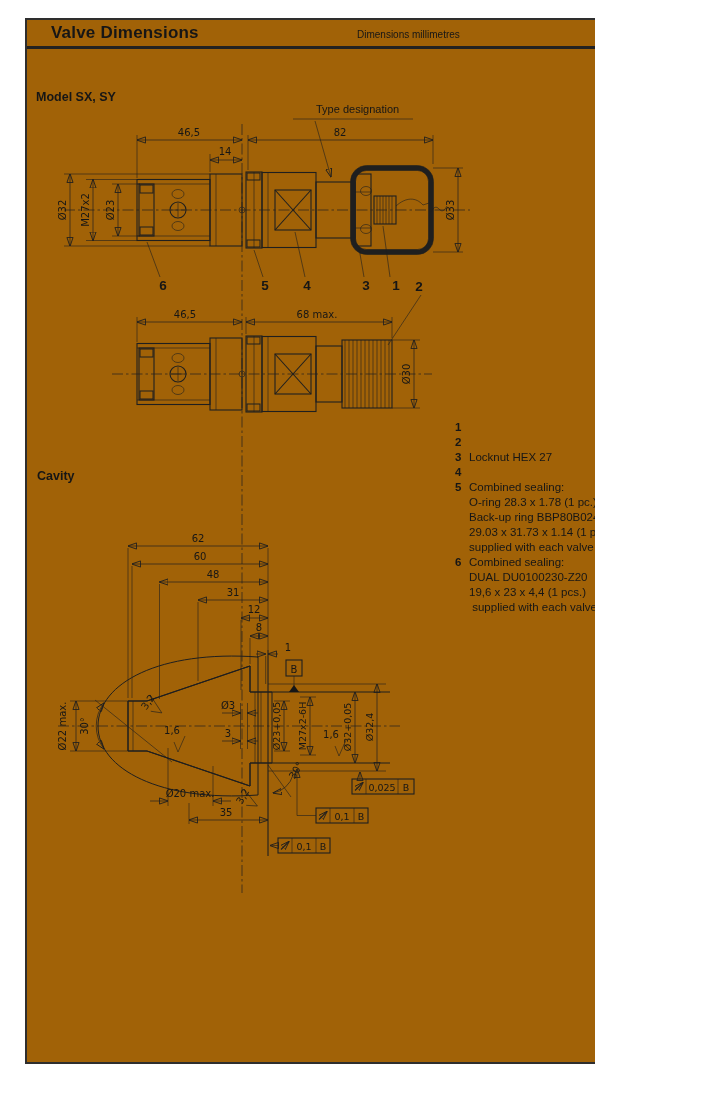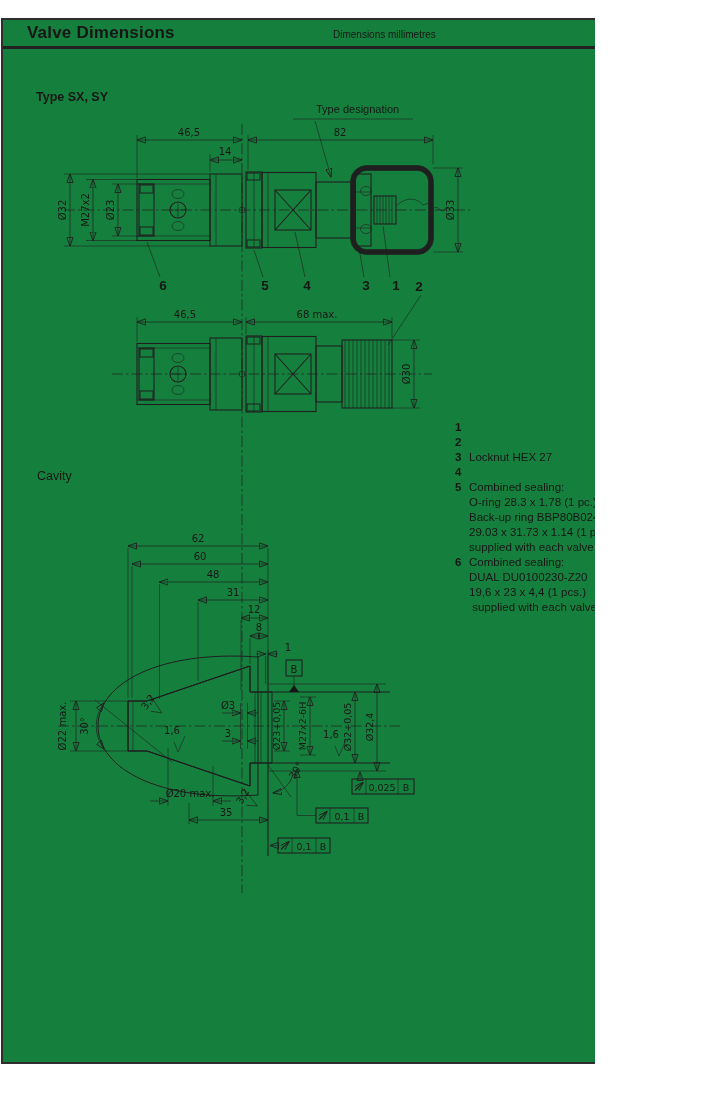--- a/index.html
+++ b/index.html
@@ -1,24 +1,24 @@
 <!DOCTYPE html>
 <html style="--logo_red: #e62b32; --logo_blue: #29a8e0; --line: #1f1f1f; --shade: #d6d6d6;"><head>
 <meta charset="utf-8">
 <style>
   html,body{margin:0;padding:0;background:#fff;}
   .page{position:relative;width:595px;height:1099px;background:#fff;overflow:hidden;
         font-family:"Liberation Sans",sans-serif;color:#161616;}
   .doc-code{position:absolute;left:646px;top:4px;font-size:12px;}
-  .sheet{position:absolute;left:1px;top:18px;width:674px;height:1042px;border:2px solid #2e2e2e;background:#15803d;}
+  .sheet{position:absolute;left:25px;top:18px;width:674px;height:1042px;border:2px solid #2e2e2e;background:#a16207;}
   .titlebar{position:absolute;left:0;top:0;width:100%;height:26px;border-bottom:3px solid #222;}
   .title{position:absolute;left:24px;top:3px;margin:0;font-size:17px;font-weight:bold;letter-spacing:.2px;}
   .units{position:absolute;left:330px;top:9px;font-size:10px;}
   .model-heading{position:absolute;left:36px;top:90px;font-size:12.5px;font-weight:bold;}
-  .cavity-heading{position:absolute;left:37px;top:469px;font-size:12.5px;font-weight:normal;}
+  .cavity-heading{position:absolute;left:37px;top:469px;font-size:12.5px;font-weight:bold;}
   .legend{position:absolute;left:455px;top:420px;width:240px;font-size:11.5px;line-height:15px;}
   .lg-item{display:flex;}
   .lg-num{font-weight:bold;flex:0 0 14px;}
   .lg-text{white-space:pre-line;}
   .svg-layer{position:absolute;left:0;top:0;z-index:2;pointer-events:none;}
   .svg-layer line,.svg-layer path,.svg-layer rect,.svg-layer circle,.svg-layer ellipse{stroke:#1f1f1f;fill:none;}
   .thin{stroke-width:0.6;} .med{stroke-width:1.1;}
   .dim{stroke-width:0.7;} .cl{stroke-width:0.7;stroke-dasharray:11 3 2.5 3;}
   .blk{fill:#161616;stroke:none;} .shade{fill:#d6d6d6;stroke:#1f1f1f;stroke-width:1;}
   .wht{fill:#fff;stroke:none;} .gray{stroke:#b8b8b8;stroke-width:5;}
@@ -43,21 +43,21 @@
 
   <div class="doc-code">HA 5163</div>
 
   <div class="sheet">
     <div class="titlebar">
       <h1 class="title">Valve Dimensions</h1>
       <div class="units">Dimensions  millimetres</div>
     </div>
   </div>
 
-  <div class="model-heading">Type SX, SY</div>
+  <div class="model-heading">Model SX, SY</div>
   <div class="cavity-heading">Cavity</div>
 
   <svg class="svg-layer" width="703" height="1099" viewBox="0 0 703 1099">
     <defs>
       <marker id="arr" viewBox="0 0 10 10" refX="9.5" refY="5" markerWidth="9" markerHeight="9" markerUnits="userSpaceOnUse" orient="auto-start-reverse">
         <path d="M0,1.6 L10,5 L0,8.4 Z" fill="#1f1f1f" stroke="none"></path>
       </marker>
     </defs>
 
     <line class="cl" x1="242" y1="124" x2="242" y2="893"></line>

